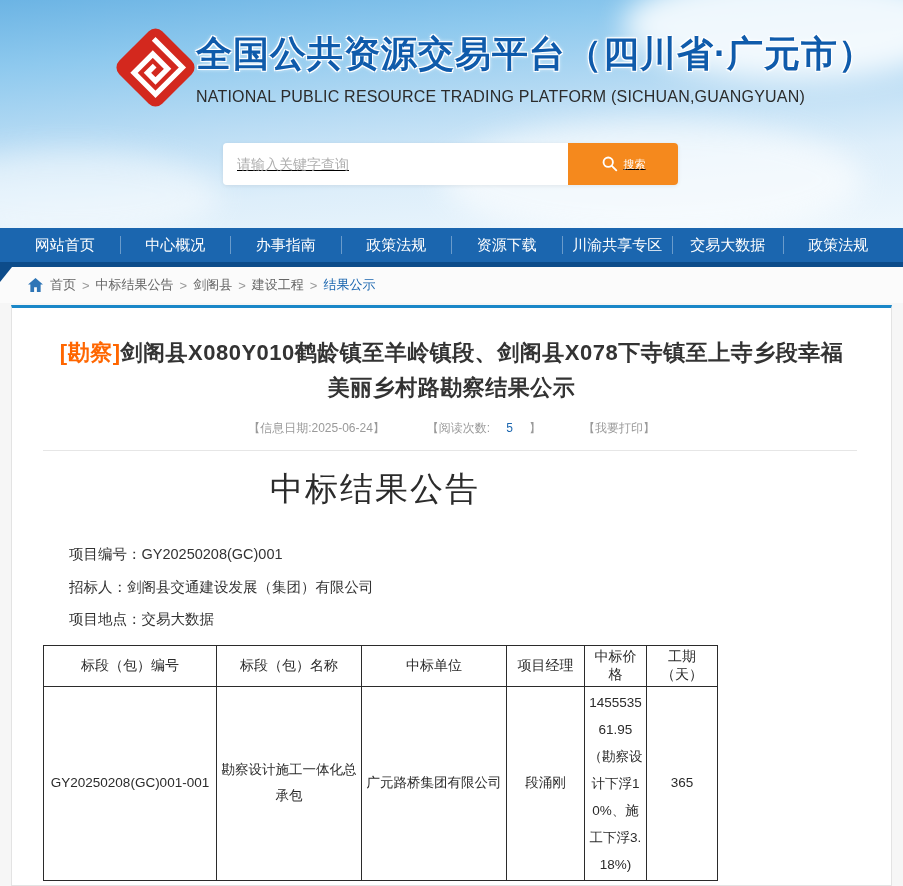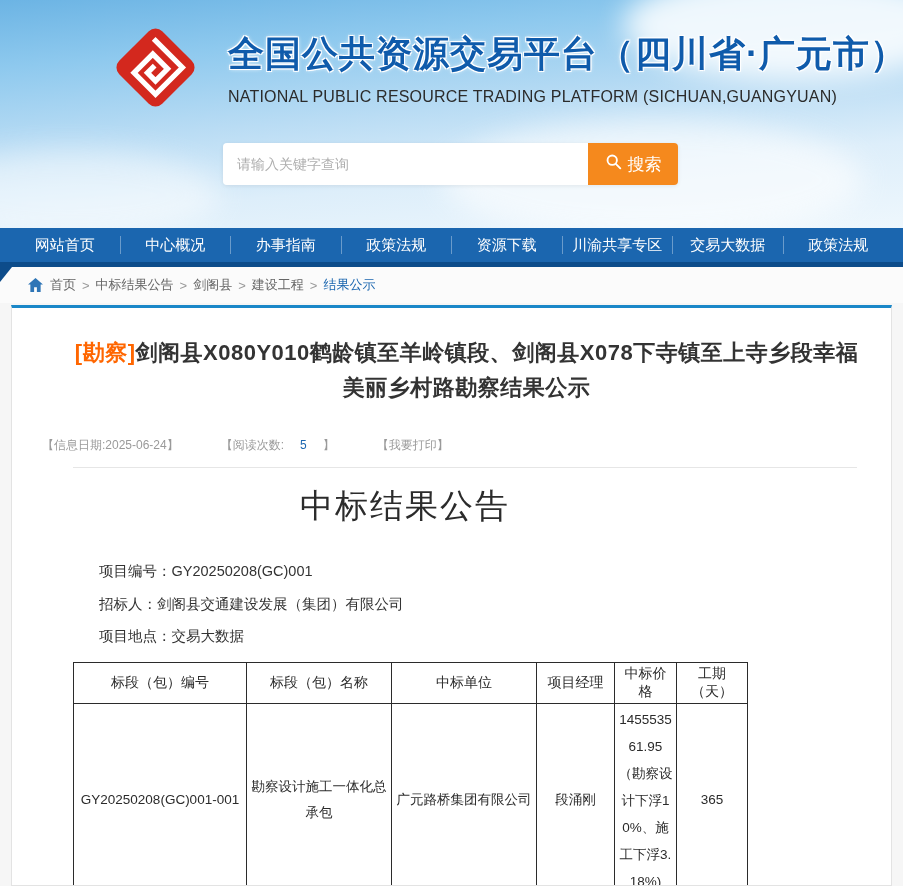--- a/index.html
+++ b/index.html
@@ -20,45 +20,46 @@
     overflow: hidden;
   }
   .cloud { position: absolute; border-radius: 50%; filter: blur(14px); background: rgba(255,255,255,0.85); }
   .cloud.c1 { width: 340px; height: 110px; right: -60px; top: -30px; }
   .cloud.c2 { width: 420px; height: 120px; right: 40px; top: 120px; opacity: .7; }
   .cloud.c3 { width: 300px; height: 90px; left: -80px; top: 150px; opacity: .55; }
 
   .brand { position: absolute; left: 108px; top: 20px; width: 95px; height: 95px; }
   .brand svg { width: 100%; height: 100%; display: block; }
 
-  .brand-titles { position: absolute; left: 228px; top: 30px; width: 620px; }
+  .brand-titles { position: absolute; left: 196px; top: 30px; width: 620px; }
   .title-cn {
     font-size: 36px; font-weight: bold; color: #0f5bab; letter-spacing: 1px;
     text-shadow: -1px -1px 0 #fff, 1px -1px 0 #fff, -1px 1px 0 #fff, 1px 1px 0 #fff, 0 0 4px #fff;
     white-space: nowrap;
   }
   .title-en {
     margin-top: 9px; font-size: 16px; font-weight: normal; color: #2b2b2b;
     letter-spacing: 0.2px; white-space: nowrap;
   }
 
   .search-bar {
     position: absolute; left: 223px; top: 143px; width: 455px; height: 42px;
     display: flex; border-radius: 4px; overflow: hidden;
     box-shadow: 0 1px 4px rgba(0,0,0,0.08);
+    text-decoration: underline;
   }
   .search-input {
     flex: 1; border: none; outline: none; background: #fff;
     padding: 0 14px; font-size: 14px; color: #333;
     font-family: "Liberation Sans", sans-serif;
   }
   .search-input::placeholder { color: #aeaeae; }
   .search-btn {
-    width: 90px; border: none; cursor: pointer; background: #f5891d;
-    color: #fff; font-size: 17px; display: flex; align-items: center;
+    width: 110px; border: none; cursor: pointer; background: #f5891d;
+    color: #fff; font-size: 11px; display: flex; align-items: center;
     justify-content: center; gap: 6px; font-family: "Liberation Sans", sans-serif;
   }
   .search-btn svg { width: 17px; height: 17px; }
 
   
   .main-nav {
     position: relative; height: 34px; background: #1b66af;
     display: flex; align-items: center; justify-content: space-around;
     padding: 0 10px;
   }
@@ -87,32 +88,31 @@
 
   
   .content-box {
     margin: 2px 11px 0 11px;
     background: #fff;
     border: 1px solid #e3e3e3;
     border-top: 3px solid #1a87c8;
     height: 581px;
     overflow: hidden;
     position: relative;
-    padding-left: 30px;
   }
 
   .article-title {
     margin: 27px auto 0; max-width: 790px;
     font-size: 22px; font-weight: bold; color: #333;
     text-align: center; line-height: 35px; letter-spacing: 0.5px;
   }
   .article-title .cat-tag { color: #ff6600; }
 
   .meta-row {
-    margin-top: 32px; display: flex; gap: 42px;
+    margin-top: 15px; display: flex; justify-content: center; gap: 42px;
     font-size: 12px; color: #9a9a9a;
   }
   .meta-views .views-num { color: #1b66af; padding: 0 16px; }
   .meta-print { cursor: pointer; }
 
   .divider { margin: 13px 34px 0 31px; border-bottom: 1px solid #e6e6e6; }
 
   .announce-heading {
     margin: 16px 0 0 258px;
     font-family: "Liberation Serif", "DejaVu Serif", serif;

